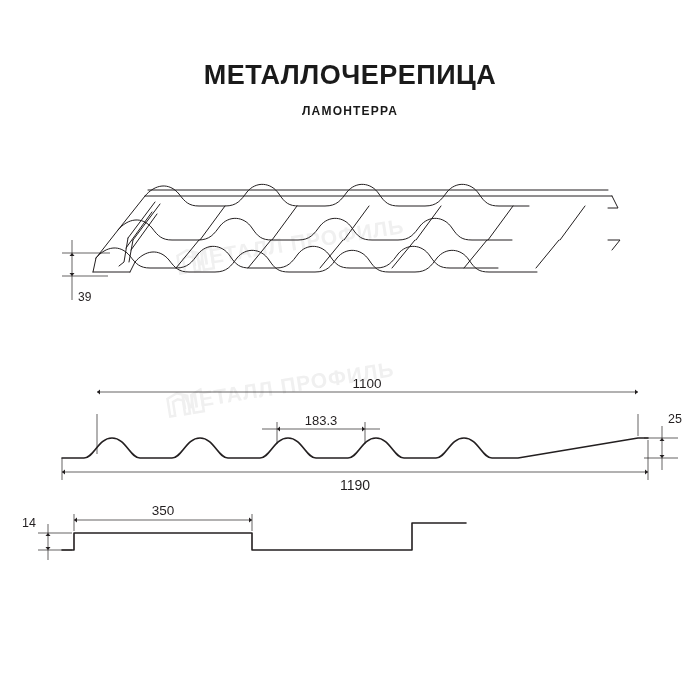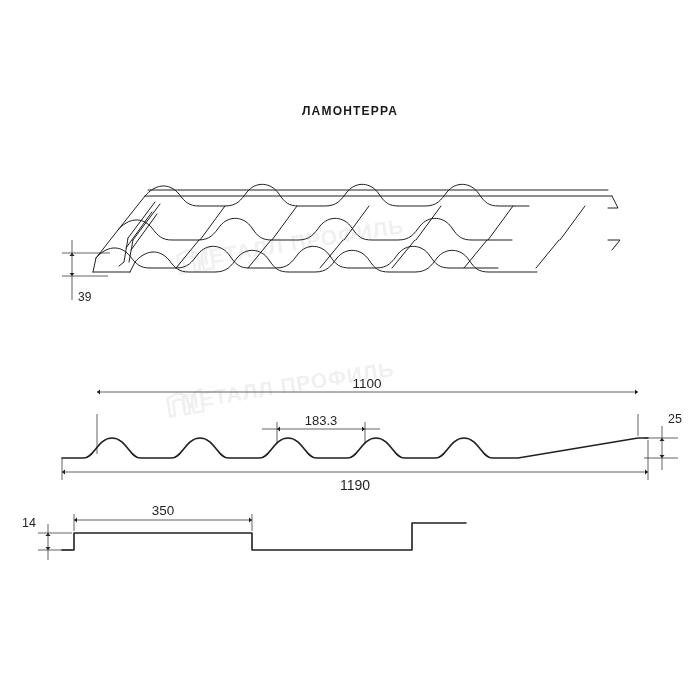--- a/index.html
+++ b/index.html
@@ -65,20 +65,21 @@
     left: 165px;
     top: 375px;
     transform: rotate(-9deg);
   }
 </style>
 </head>
 <body>
 
 <div id="page">
 
+  <div class="title">МЕТАЛЛОЧЕРЕПИЦА</div>
   <div class="subtitle">ЛАМОНТЕРРА</div>
 
   <div class="wm wm1">
     <span class="wmlogo">
       <svg width="40" height="26" viewBox="0 0 40 26">
         <path d="M2 24 L2 6 L12 2 L22 6 L22 24 L17 24 L17 10 L12 8 L7 10 L7 24 Z" fill="none" stroke="#f0f0f0" stroke-width="2.5"></path>
         <path d="M26 24 L26 6 L36 2 L36 24 Z" fill="none" stroke="#f0f0f0" stroke-width="2.5"></path>
       </svg>
     </span>
     <span>МЕТАЛЛ ПРОФИЛЬ</span>

